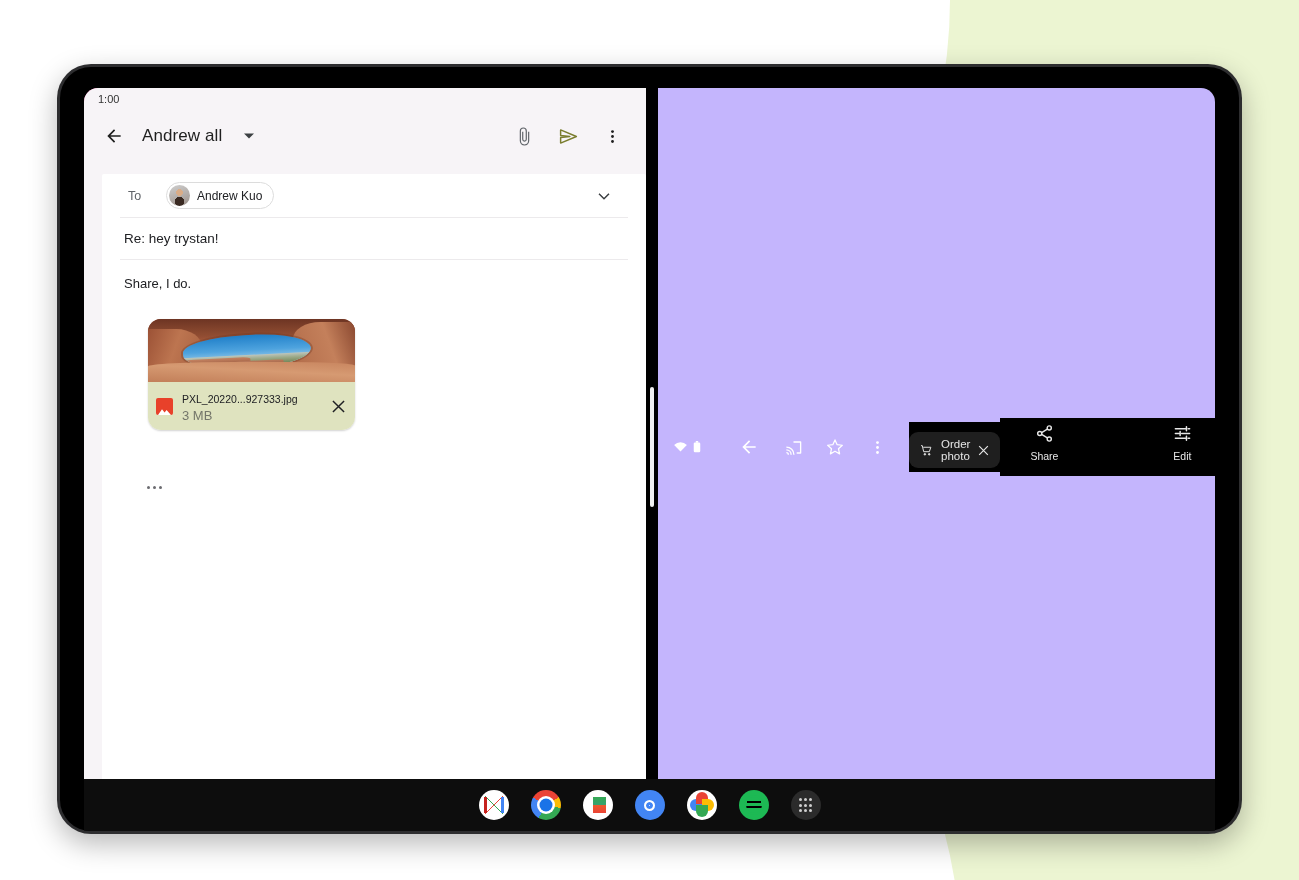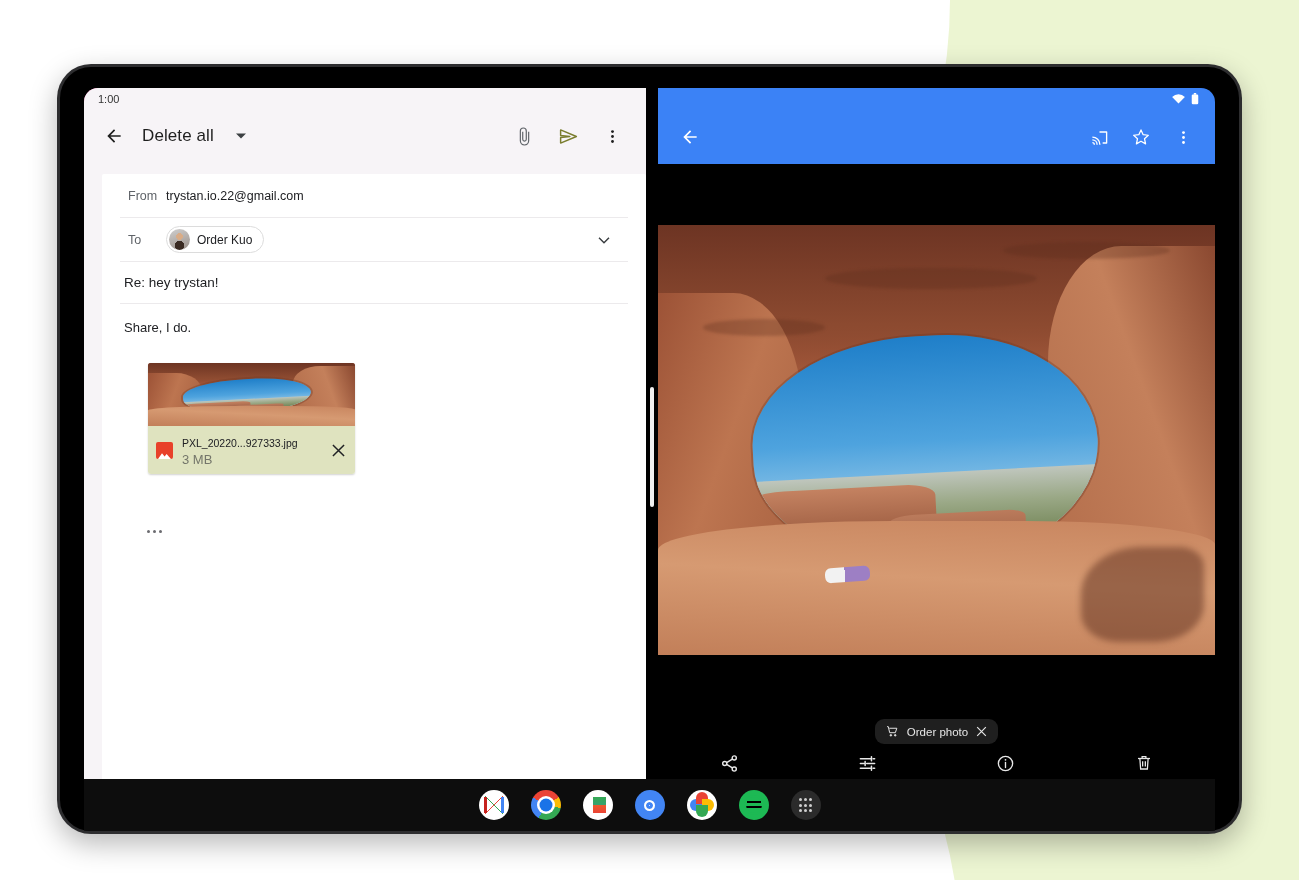--- a/index.html
+++ b/index.html
@@ -76,25 +76,26 @@
   .split-handle {
     position: absolute;
     left: 50%; top: 50%;
     transform: translate(-50%,-50%);
     width: 4px; height: 120px;
     background: #f1f1f1;
     border-radius: 3px;
   }
   .pane-right {
     flex: 1; height: 100%;
-    background: #3b82f6;
-    position: relative;
-    display: flex; flex-direction: column;
+    background: #c4b5fd;
+    position: relative;
+    display: flex; flex-direction: row;
     border-radius: 0 10px 0 0;
     overflow: hidden;
+    align-items: center;
   }
 
   
   .gm-status {
     height: 22px;
     display: flex; align-items: center;
     padding: 0 14px;
     font-size: 11px; color: #333;
     background: #f7f4f7;
   }
@@ -182,21 +183,21 @@
   .subject-text { font-size: 13.5px; color: #202124; }
   .msg-text {
     font-size: 13px; color: #202124;
     padding: 16px 4px 0 4px;
   }
 
   
   .attach-card {
     margin: 28px 0 0 28px;
     width: 207px;
-    border-radius: 3px;
+    border-radius: 13px;
     overflow: hidden;
     box-shadow: 0 1px 2px rgba(0,0,0,.18);
   }
   .attach-thumb {
     width: 100%; height: 63px;
     position: relative;
     overflow: hidden;
     background: #b4674a;
   }
   .attach-meta {
@@ -469,21 +470,21 @@
         <div class="gm-status">
           <span>1:00</span>
         </div>
 
         <div class="gm-appbar">
           <div class="icon-btn">
             <svg width="20" height="20" viewBox="0 0 24 24">
                 <path d="M20 11H7.8l5.6-5.6L12 4l-8 8 8 8 1.4-1.4L7.8 13H20z" fill="#1f1f1f"></path>
               </svg>
           </div>
-          <div class="gm-title">Delete all</div>
+          <div class="gm-title">Andrew all</div>
           <div class="gm-caret">
             <svg width="12" height="12" viewBox="0 0 12 12">
                 <path d="M1 3.5 L6 8.5 L11 3.5 Z" fill="#3c4043"></path>
               </svg>
           </div>
           <div class="spacer"></div>
           <div class="icon-btn">
             <svg width="19" height="19" viewBox="0 0 24 24">
                 <path d="M16.5 6v11.5a4.5 4.5 0 0 1-9 0V5a3 3 0 0 1 6 0v10.5a1.5 1.5 0 0 1-3 0V6H9v9.5a3 3 0 0 0 6 0V5a4.5 4.5 0 0 0-9 0v12.5a6 6 0 0 0 12 0V6z" fill="#5f6368"></path>
               </svg>
@@ -498,30 +499,26 @@
                 <circle cx="12" cy="5" r="2"></circle>
                 <circle cx="12" cy="12" r="2"></circle>
                 <circle cx="12" cy="19" r="2"></circle>
               </svg>
           </div>
         </div>
 
         <div class="gm-body">
           <div class="compose-card">
 
-            <div class="field-row">
-              <div class="field-label">From</div>
-              <div class="field-value">trystan.io.22@gmail.com</div>
-            </div>
 
             <div class="field-row">
               <div class="field-label">To</div>
               <div class="recip-chip">
                 <span class="avatar"></span>
-                <span class="chip-name">Order Kuo</span>
+                <span class="chip-name">Andrew Kuo</span>
               </div>
               <div class="spacer"></div>
               <div class="icon-btn">
                 <svg width="14" height="14" viewBox="0 0 14 14">
                     <path d="M2 4.8 L7 9.8 L12 4.8" fill="none" stroke="#3c4043" stroke-width="1.5"></path>
                   </svg>
               </div>
             </div>
 
             <div class="subject-row">

